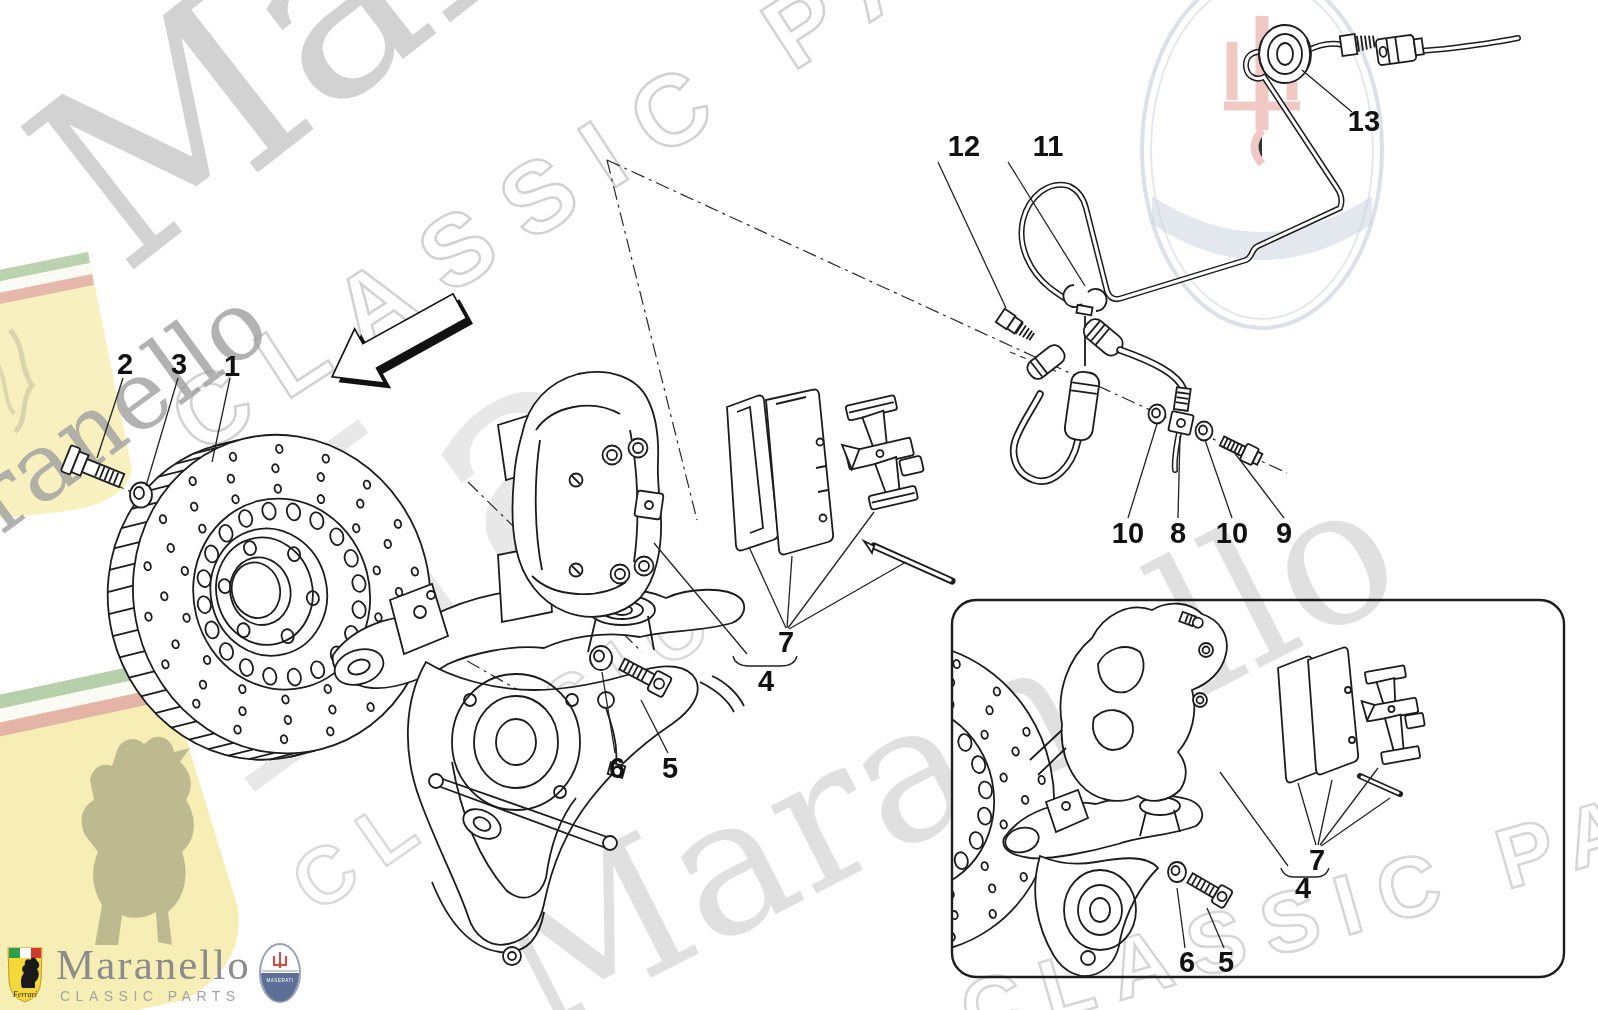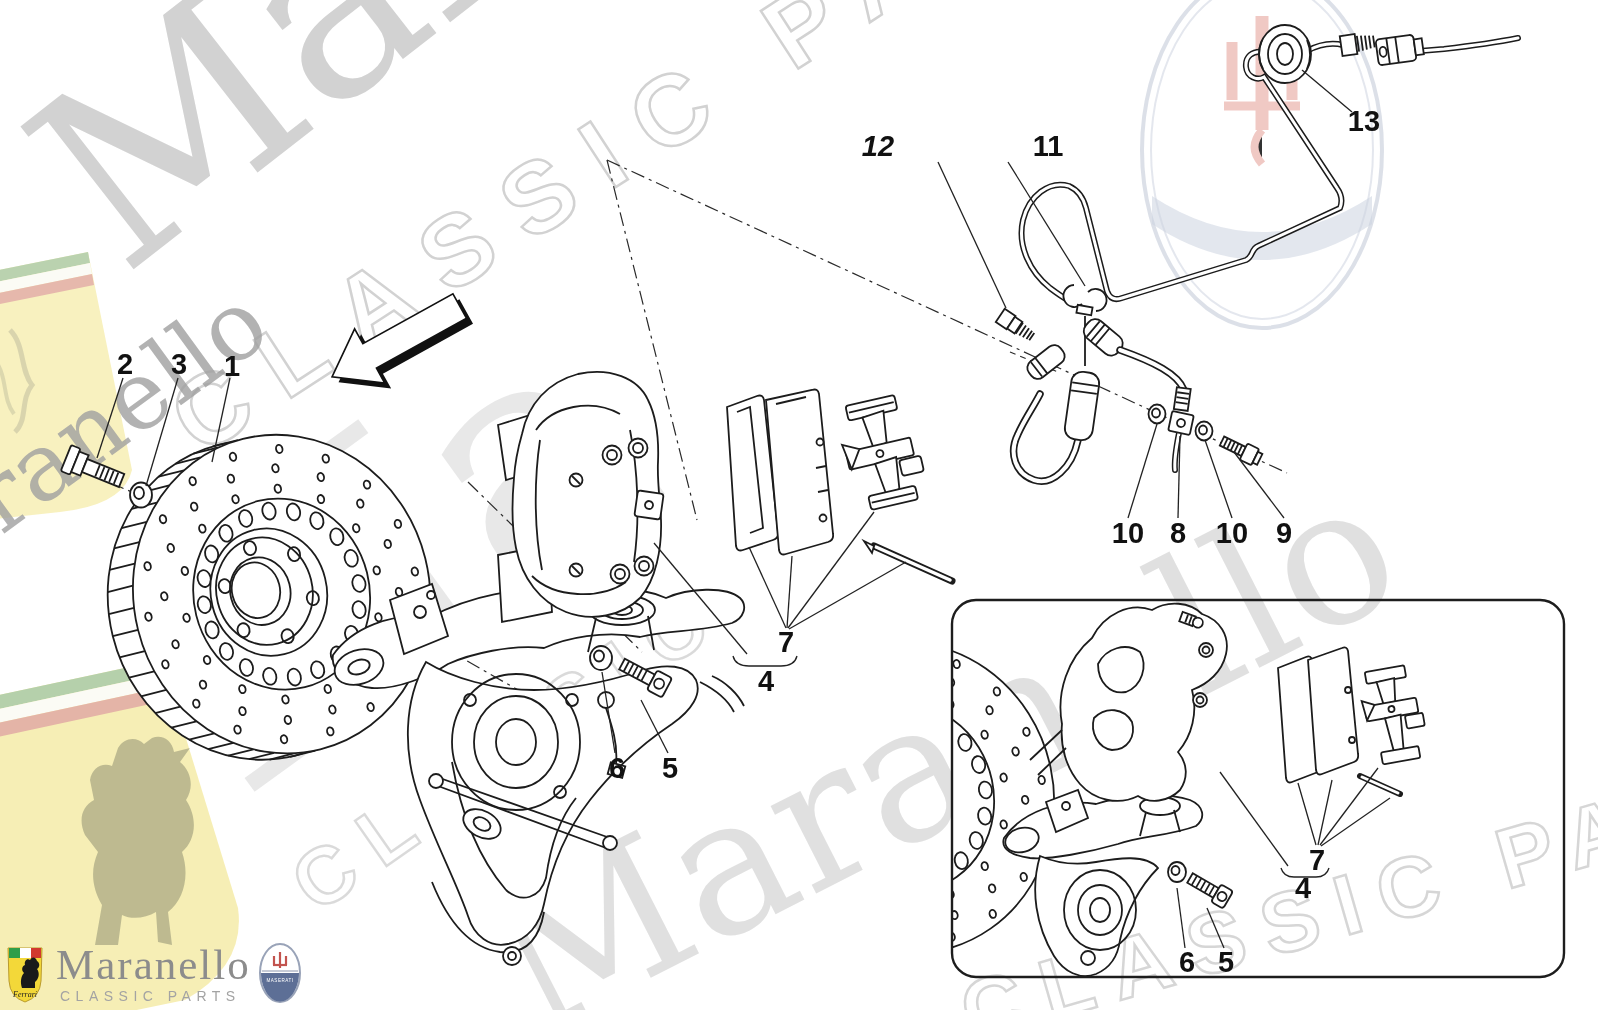--- a/index.html
+++ b/index.html
@@ -634,21 +634,21 @@
   </svg>
 
   <div id="callout-layer">
       <div class="callout" style="left: 125px; top: 364px;">2</div>
       <div class="callout" style="left: 179px; top: 364px;">3</div>
       <div class="callout" style="left: 232px; top: 366px;">1</div>
       <div class="callout" style="left: 786px; top: 642px;">7</div>
       <div class="callout" style="left: 766px; top: 681px;">4</div>
       <div class="callout" style="left: 617px; top: 768px;">6</div>
       <div class="callout" style="left: 670px; top: 768px;">5</div>
-      <div class="callout" style="left: 878px; top: 146px; font-style: italic;">12</div>
+      <div class="callout" style="left: 964px; top: 146px;">12</div>
       <div class="callout" style="left: 1048px; top: 146px;">11</div>
       <div class="callout" style="left: 1364px; top: 121px;">13</div>
       <div class="callout" style="left: 1128px; top: 533px;">10</div>
       <div class="callout" style="left: 1178px; top: 533px;">8</div>
       <div class="callout" style="left: 1232px; top: 533px;">10</div>
       <div class="callout" style="left: 1284px; top: 533px;">9</div>
       <div class="callout" style="left: 1317px; top: 860px;">7</div>
       <div class="callout" style="left: 1303px; top: 888px;">4</div>
       <div class="callout" style="left: 1187px; top: 962px;">6</div>
       <div class="callout" style="left: 1226px; top: 962px;">5</div>

